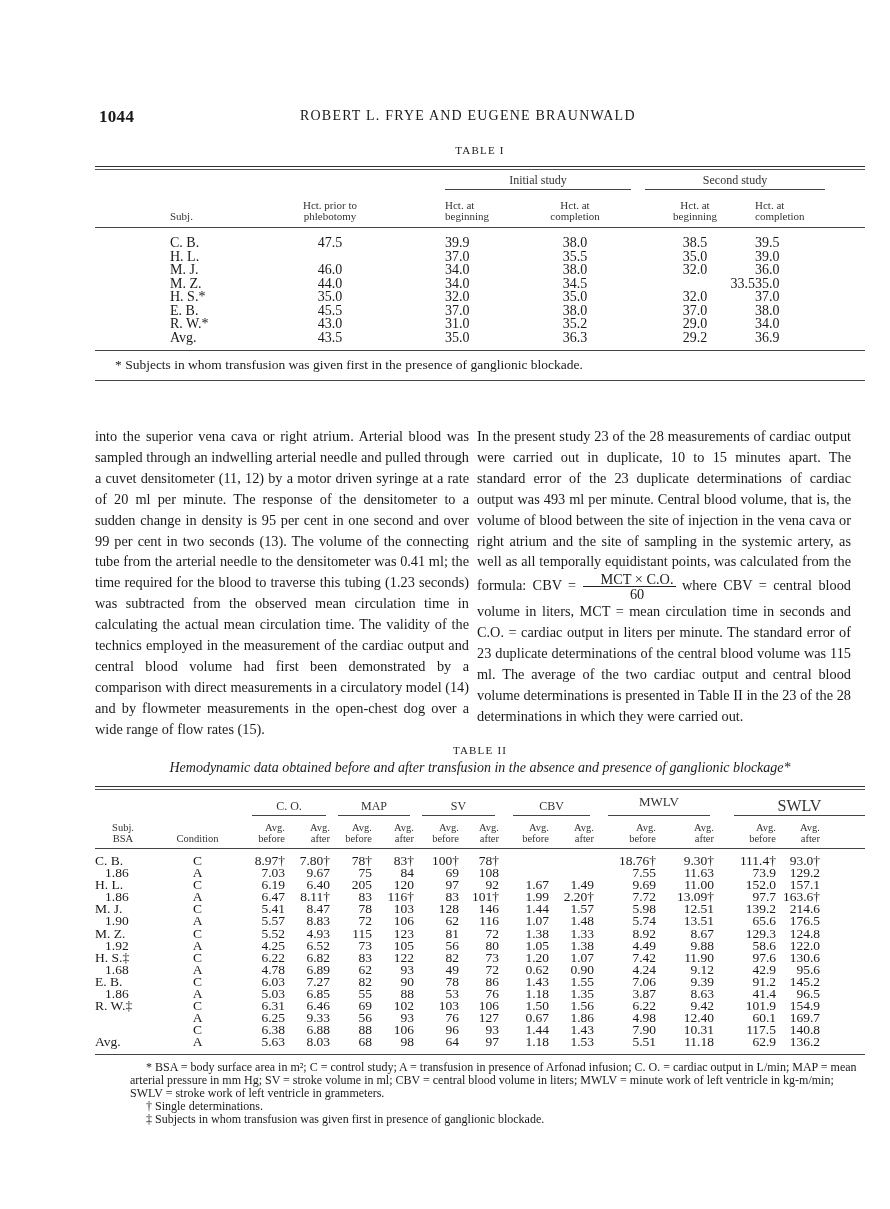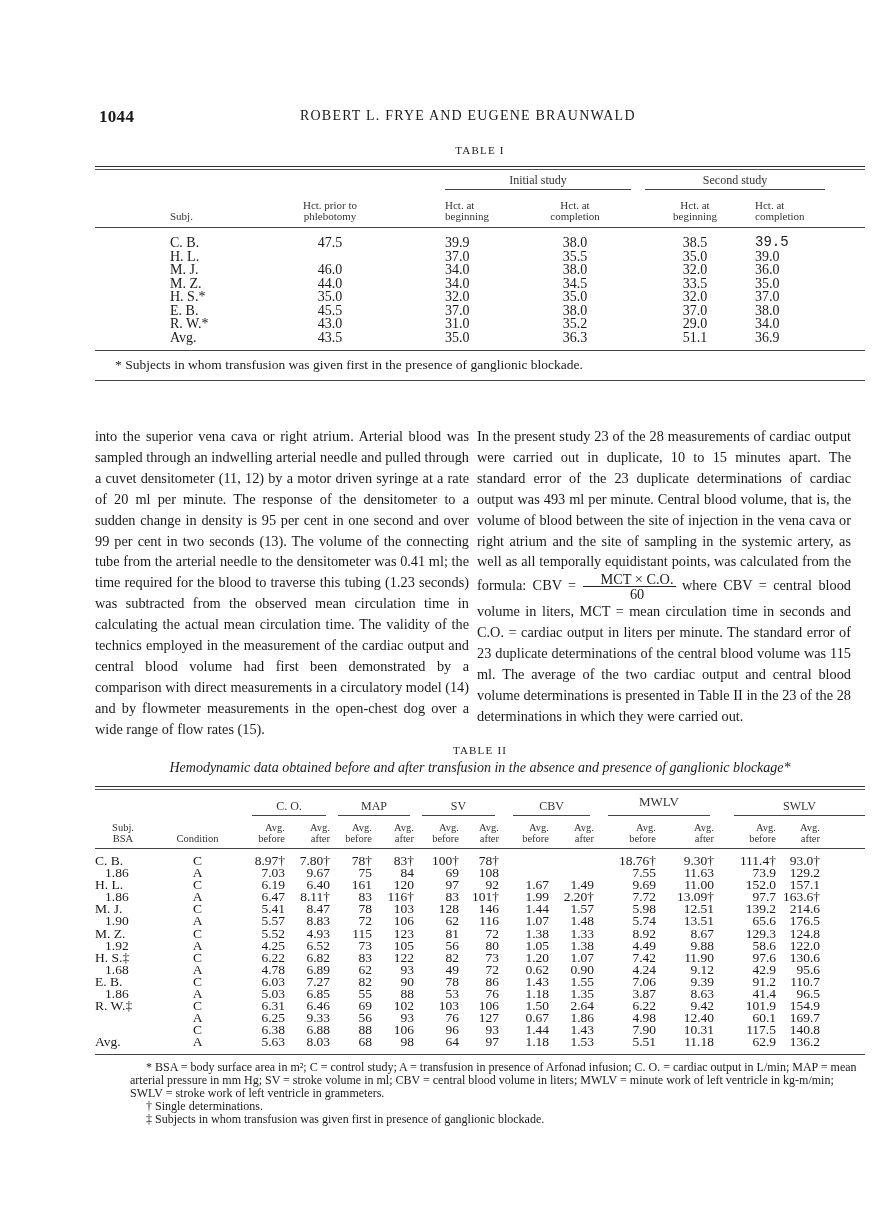--- a/index.html
+++ b/index.html
@@ -102,21 +102,21 @@
         <tr style="height:8px;">
             <td colspan="7"></td>
           </tr>
       <tr>
             <td></td>
             <td style="text-align: left; padding-left: 15px;">C. B.</td>
             <td style="text-align: center; padding-left: 0px;">47.5</td>
             <td style="text-align: left; padding-left: 40px;">39.9</td>
             <td style="text-align: center; padding-left: 0px;">38.0</td>
             <td style="text-align: center; padding-left: 0px;">38.5</td>
-            <td style="text-align: left; padding-left: 0px; font-family: Liberation Mono, monospace;">39.5</td>
+            <td style="text-align: left; padding-left: 0px;">39.5</td>
           </tr>
           <tr>
             <td></td>
             <td style="text-align: left; padding-left: 15px;">H. L.</td>
             <td style="text-align: center; padding-left: 0px;"></td>
             <td style="text-align: left; padding-left: 40px;">37.0</td>
             <td style="text-align: center; padding-left: 0px;">35.5</td>
             <td style="text-align: center; padding-left: 0px;">35.0</td>
             <td style="text-align: left; padding-left: 0px;">39.0</td>
           </tr>
@@ -128,21 +128,21 @@
             <td style="text-align: center; padding-left: 0px;">38.0</td>
             <td style="text-align: center; padding-left: 0px;">32.0</td>
             <td style="text-align: left; padding-left: 0px;">36.0</td>
           </tr>
           <tr>
             <td></td>
             <td style="text-align: left; padding-left: 15px;">M. Z.</td>
             <td style="text-align: center; padding-left: 0px;">44.0</td>
             <td style="text-align: left; padding-left: 40px;">34.0</td>
             <td style="text-align: center; padding-left: 0px;">34.5</td>
-            <td style="text-align: center; padding-left: 0px;">33.5</td>
+            <td style="text-align: right; padding-left: 0px;">33.5</td>
             <td style="text-align: left; padding-left: 0px;">35.0</td>
           </tr>
           <tr>
             <td></td>
             <td style="text-align: left; padding-left: 15px;">H. S.*</td>
             <td style="text-align: center; padding-left: 0px;">35.0</td>
             <td style="text-align: left; padding-left: 40px;">32.0</td>
             <td style="text-align: center; padding-left: 0px;">35.0</td>
             <td style="text-align: center; padding-left: 0px;">32.0</td>
             <td style="text-align: left; padding-left: 0px;">37.0</td>
@@ -164,21 +164,21 @@
             <td style="text-align: center; padding-left: 0px;">35.2</td>
             <td style="text-align: center; padding-left: 0px;">29.0</td>
             <td style="text-align: left; padding-left: 0px;">34.0</td>
           </tr>
           <tr>
             <td></td>
             <td style="text-align: left; padding-left: 15px;">Avg.</td>
             <td style="text-align: center; padding-left: 0px;">43.5</td>
             <td style="text-align: left; padding-left: 40px;">35.0</td>
             <td style="text-align: center; padding-left: 0px;">36.3</td>
-            <td style="text-align: center; padding-left: 0px;">51.1</td>
+            <td style="text-align: center; padding-left: 0px;">29.2</td>
             <td style="text-align: left; padding-left: 0px;">36.9</td>
           </tr>
         </tbody>
     </table>
     <div class="rule" style="margin-top:6px;"></div>
     <div class="footnote" style="padding-left:20px; margin-top:6px;">* Subjects in whom transfusion was given first in the presence of ganglionic blockade.</div>
     <div class="rule" style="margin-top:7px;"></div>
   </div>
 
   <div class="cols">
@@ -230,21 +230,21 @@
           <th colspan="2">
               <div class="group-line" style="margin:0 4px 0 8px; padding-bottom:4px; font-size:12px; text-align:center;">SV</div>
             </th>
           <th colspan="2">
               <div class="group-line" style="margin:0 4px 0 14px; padding-bottom:4px; font-size:12px; text-align:center;">CBV</div>
             </th>
           <th colspan="2">
               <div class="group-line" style="margin:0 4px 0 14px; padding-bottom:8px; font-size:13px; text-align:center;">MWLV</div>
             </th>
           <th colspan="3">
-              <div class="group-line" style="margin:0 0 0 20px; padding-bottom:4px; font-size:12px; text-align:center;">SWLV</div>
+              <div class="group-line" style="margin:0 0 0 20px; padding-bottom:4px; font-size:16px; text-align:center;">SWLV</div>
             </th>
         </tr>
         <tr style="height:28px;">
           <th style="text-align:center;">
               <div style="width:36px; margin-left:10px;">Subj. BSA</div>
             </th>
           <th style="text-align:center;">Condition</th>
           <th style="text-align:right;">
               <div style="width:34px; margin-left:auto;">Avg. before</div>
             </th>
@@ -325,21 +325,21 @@
             <td>11.63</td>
             <td>73.9</td>
             <td>129.2</td>
             <td></td>
           </tr>
           <tr>
             <td class="subj">H. L.</td>
             <td class="cond">C</td>
             <td>6.19</td>
             <td>6.40</td>
-            <td>161</td>
+            <td>205</td>
             <td>120</td>
             <td>97</td>
             <td>92</td>
             <td>1.67</td>
             <td>1.49</td>
             <td>9.69</td>
             <td>11.00</td>
             <td>152.0</td>
             <td>157.1</td>
             <td></td>
@@ -470,21 +470,21 @@
             <td>7.27</td>
             <td>82</td>
             <td>90</td>
             <td>78</td>
             <td>86</td>
             <td>1.43</td>
             <td>1.55</td>
             <td>7.06</td>
             <td>9.39</td>
             <td>91.2</td>
-            <td>110.7</td>
+            <td>145.2</td>
             <td></td>
           </tr>
           <tr>
             <td class="bsa">1.86</td>
             <td class="cond">A</td>
             <td>5.03</td>
             <td>6.85</td>
             <td>55</td>
             <td>88</td>
             <td>53</td>
@@ -500,21 +500,21 @@
           <tr>
             <td class="subj">R. W.‡</td>
             <td class="cond">C</td>
             <td>6.31</td>
             <td>6.46</td>
             <td>69</td>
             <td>102</td>
             <td>103</td>
             <td>106</td>
             <td>1.50</td>
-            <td>2.64</td>
+            <td>1.56</td>
             <td>6.22</td>
             <td>9.42</td>
             <td>101.9</td>
             <td>154.9</td>
             <td></td>
           </tr>
           <tr>
             <td class="bsa"></td>
             <td class="cond">A</td>
             <td>6.25</td>

